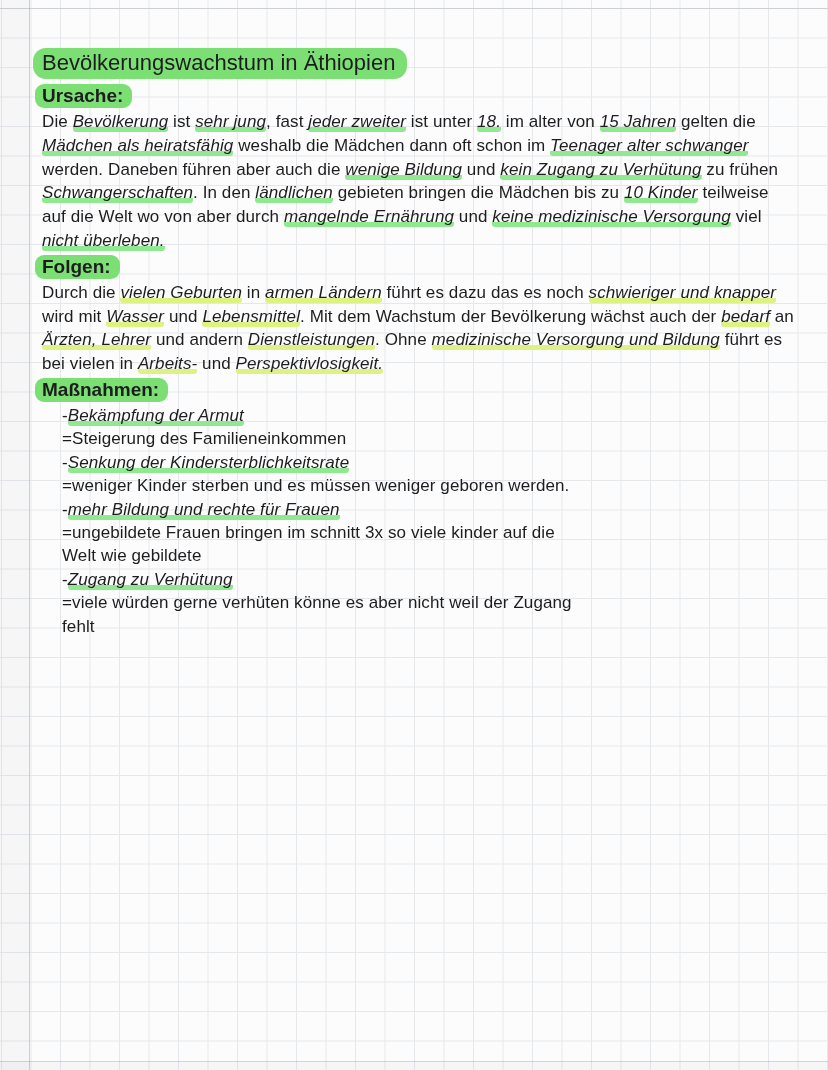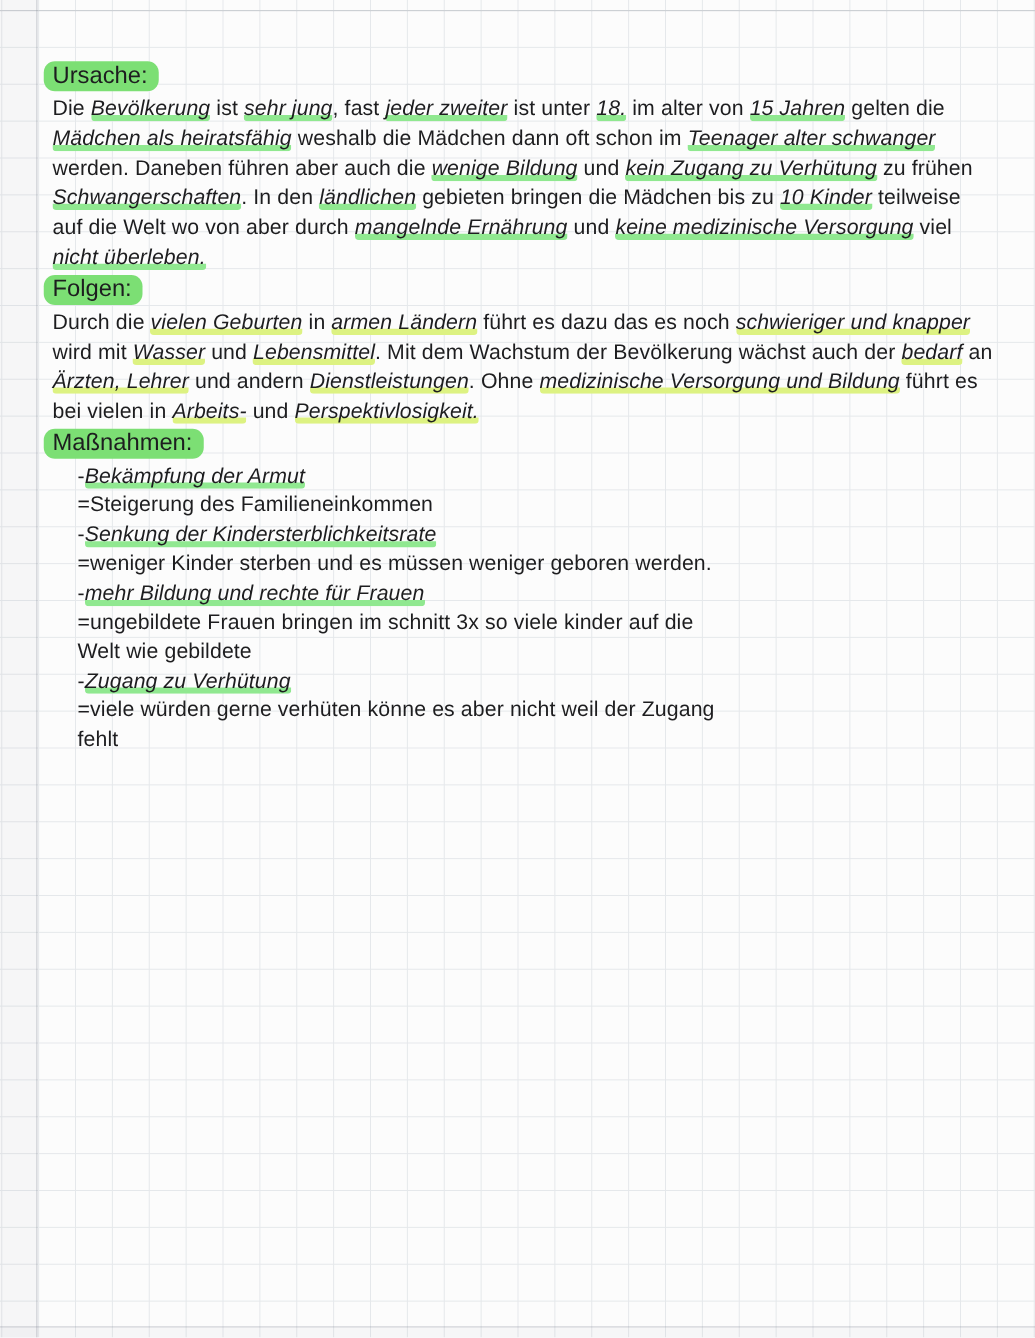--- a/index.html
+++ b/index.html
@@ -45,21 +45,21 @@
     line-height: 26px;
     background: var(--heading-highlight);
     border-radius: 13px;
     padding: 2px 12px 3px 9px;
     margin-left: -9px;
     margin-bottom: 4px;
   }
   .section-heading {
     display: inline-block;
     font-size: 19px;
-    font-weight: 400;
+    font-weight: 700;
     line-height: 21px;
     background: var(--heading-highlight);
     border-radius: 9px;
     padding: 1px 9px 2px 7px;
     margin: 1px 0 2px -7px;
   }
   .paragraph {
     font-size: 17px;
     line-height: 23.8px;
     letter-spacing: 0.1px;
@@ -86,18 +86,19 @@
 </style>
 </head>
 <body>
 
 <div class="grid-bg"></div>
 <div class="page-edge-left"></div>
 <div class="page-edge-top"></div>
 <div class="page-edge-bottom"></div>
 
 <div class="content">
+  <h1 class="title">Bevölkerungswachstum in Äthiopien</h1>
   <div>
       <section><h2 class="section-heading">Ursache:</h2><div class="paragraph"><span>Die </span><span class="mark m-green">Bevölkerung</span><span> ist </span><span class="mark m-green">sehr jung</span><span>, fast </span><span class="mark m-green">jeder zweiter</span><span> ist unter </span><span class="mark m-green">18.</span><span> im alter von </span><span class="mark m-green">15 Jahren</span><span> gelten die </span><span class="mark m-green">Mädchen als heiratsfähig</span><span> weshalb die Mädchen dann oft schon im </span><span class="mark m-green">Teenager alter schwanger</span><span> werden. Daneben führen aber auch die </span><span class="mark m-green">wenige Bildung</span><span> und </span><span class="mark m-green">kein Zugang zu Verhütung</span><span> zu frühen </span><span class="mark m-green">Schwangerschaften</span><span>. In den </span><span class="mark m-green">ländlichen</span><span> gebieten bringen die Mädchen bis zu </span><span class="mark m-green">10 Kinder</span><span> teilweise auf die Welt wo von aber durch </span><span class="mark m-green">mangelnde Ernährung</span><span> und </span><span class="mark m-green">keine medizinische Versorgung</span><span> viel </span><span class="mark m-green">nicht überleben.</span></div></section>
       <section><h2 class="section-heading">Folgen:</h2><div class="paragraph"><span>Durch die </span><span class="mark m-yellow">vielen Geburten</span><span> in </span><span class="mark m-yellow">armen Ländern</span><span> führt es dazu das es noch </span><span class="mark m-yellow">schwieriger und knapper</span><span> wird mit </span><span class="mark m-yellow">Wasser</span><span> und </span><span class="mark m-yellow">Lebensmittel</span><span>. Mit dem Wachstum der Bevölkerung wächst auch der </span><span class="mark m-yellow">bedarf</span><span> an </span><span class="mark m-yellow">Ärzten, Lehrer</span><span> und andern </span><span class="mark m-yellow">Dienstleistungen</span><span>. Ohne </span><span class="mark m-yellow">medizinische Versorgung und Bildung</span><span> führt es bei vielen in </span><span class="mark m-yellow">Arbeits-</span><span> und </span><span class="mark m-yellow">Perspektivlosigkeit.</span></div></section>
       <section><h2 class="section-heading">Maßnahmen:</h2><div class="list-line"><span>-</span><span class="mark m-green">Bekämpfung der Armut</span></div><div class="list-line"><span>=Steigerung des Familieneinkommen</span></div><div class="list-line"><span>-</span><span class="mark m-green">Senkung der Kindersterblichkeitsrate</span></div><div class="list-line"><span>=weniger Kinder sterben und es müssen weniger geboren werden.</span></div><div class="list-line"><span>-</span><span class="mark m-green">mehr Bildung und rechte für Frauen</span></div><div class="list-line"><span>=ungebildete Frauen bringen im schnitt 3x so viele kinder auf die</span></div><div class="list-line"><span>Welt wie gebildete</span></div><div class="list-line"><span>-</span><span class="mark m-green">Zugang zu Verhütung</span></div><div class="list-line"><span>=viele würden gerne verhüten könne es aber nicht weil der Zugang</span></div><div class="list-line"><span>fehlt</span></div></section>
     </div>
 </div>
 
 </body></html>

